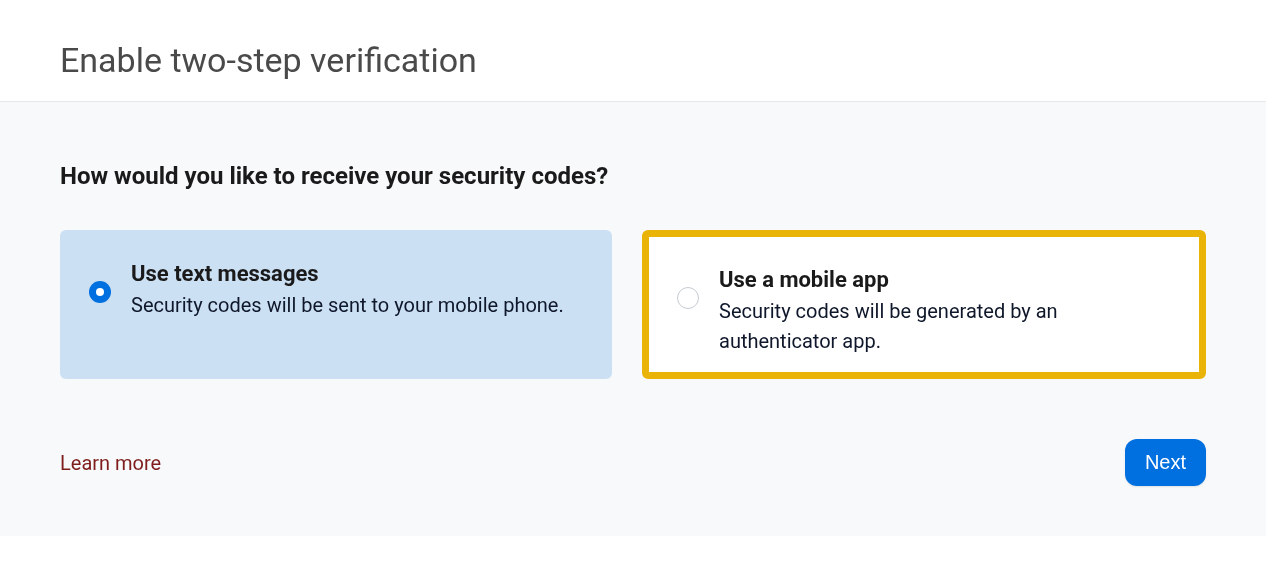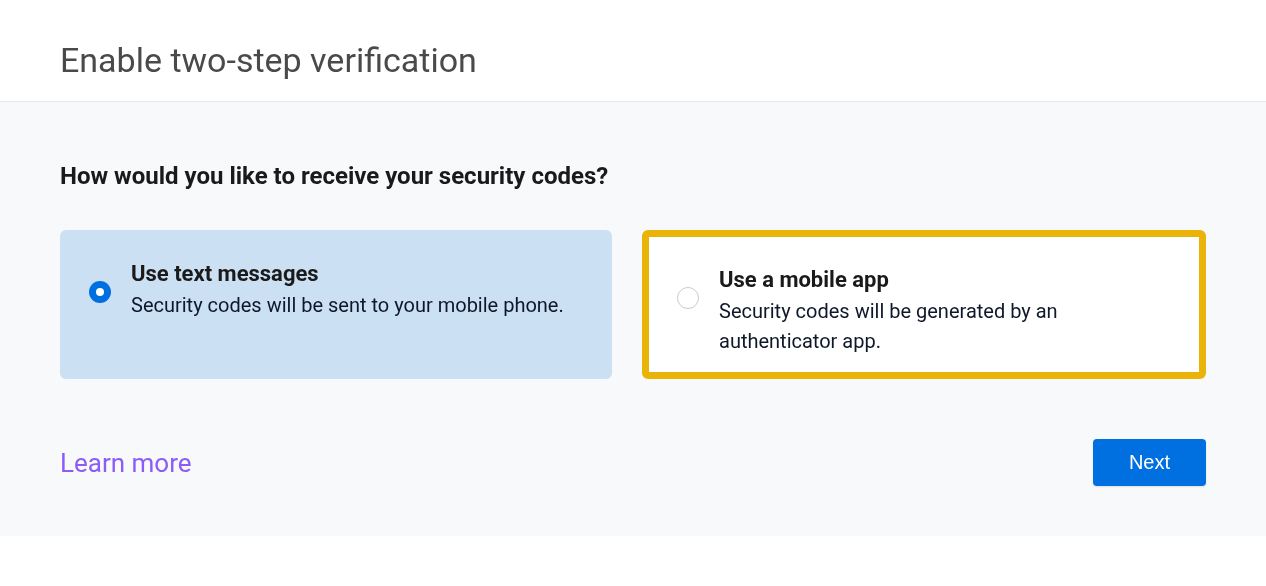--- a/index.html
+++ b/index.html
@@ -93,33 +93,33 @@
       font-weight: 400;
       color: #0f172a;
       line-height: 1.5;
     }
     .footer-row {
       display: flex;
       justify-content: space-between;
       align-items: center;
     }
     .learn-more-link {
-      font-size: 26px;
-      color: #8b5cf6;
+      font-size: 20px;
+      color: #7f1d1d;
       text-decoration: none;
       cursor: pointer;
     }
     .next-button {
       background: #0070e0;
       color: #ffffff;
       font-size: 20px;
       font-weight: 500;
       border: none;
-      border-radius: 4px;
-      padding: 12px 36px;
+      border-radius: 12px;
+      padding: 12px 20px;
       cursor: pointer;
       box-shadow: 0 1px 2px rgba(0,0,0,0.1);
     }
   </style>
 </head>
 <body>
 
 <div class="header-section">
   <h1 class="page-title">Enable two-step verification</h1>
 </div>

